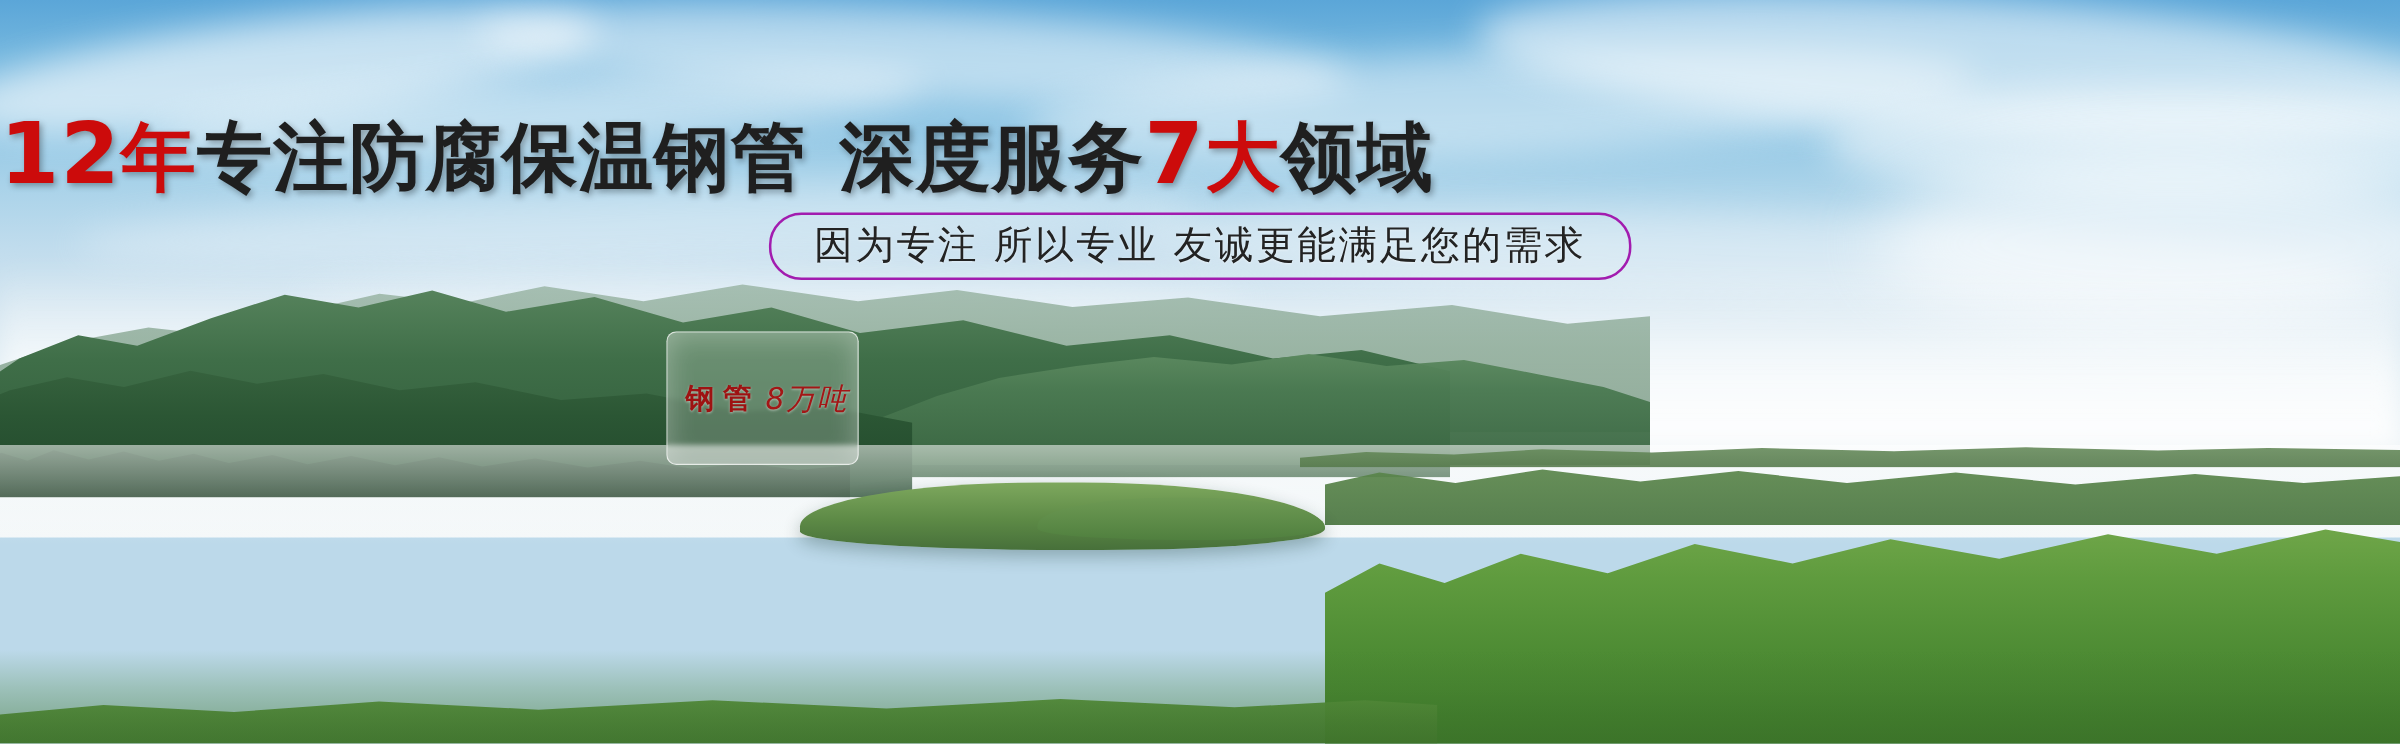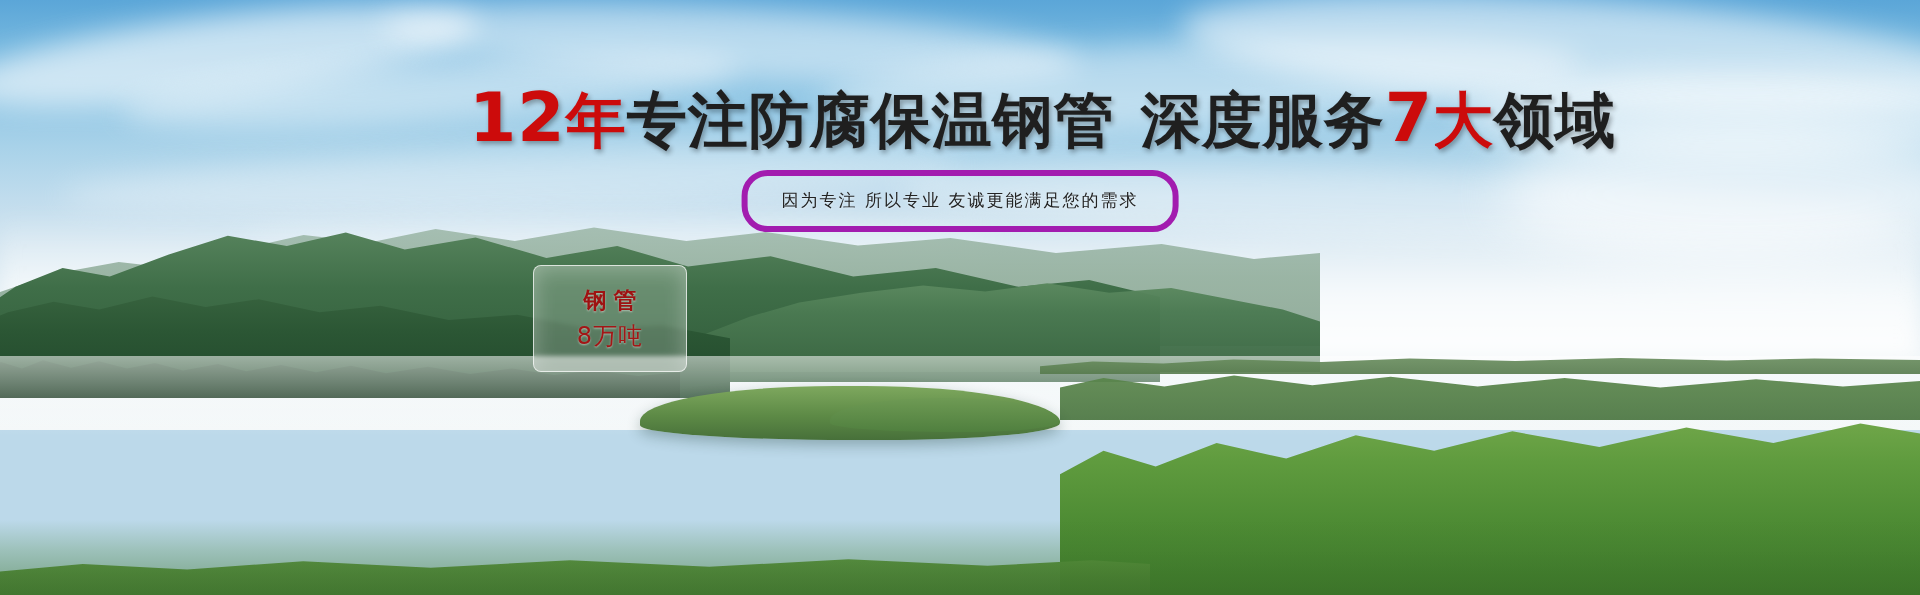--- a/index.html
+++ b/index.html
@@ -134,70 +134,71 @@
   .grass-left{
     position:absolute;left:-10px;top:548px;width:1160px;height:47px;
     background:linear-gradient(180deg,#5d9440 0%,#497c33 100%);
     clip-path:polygon(0% 52%,8% 34%,17% 46%,27% 28%,38% 42%,50% 26%,62% 40%,74% 24%,86% 38%,95% 26%,100% 34%,100% 100%,0% 100%);
     opacity:.95;
   }
 
   
   .headline{
     position:absolute;left:0;top:86px;width:1616px;
-    text-align:right;
-    font-size:60px;line-height:64px;
+    text-align:left;
+    font-size:60px;line-height:76px;
     font-weight:bold;
     letter-spacing:1px;
     color:#1f1f1f;
     text-shadow:2px 3px 5px rgba(0,0,0,.32);
     white-space:nowrap;
   }
   .headline .hl-red{color:#cc0b0b;}
   .headline .hl-num{font-size:68px;}
   .headline .hl-gap{display:inline-block;width:26px;}
 
   .subpill{
     position:absolute;left:50%;top:170px;transform:translateX(-50%);
-    border:6px solid #a21caf;
+    border:2px solid #a21caf;
     border-radius:26px;
     padding:8px 34px 10px;
-    font-size:17px;line-height:32px;
+    font-size:31px;line-height:32px;
     color:#232323;
     letter-spacing:2px;
     white-space:nowrap;
     background:rgba(255,255,255,.06);
     text-shadow:0 1px 2px rgba(255,255,255,.45);
   }
 
   
   .cards{
     position:absolute;left:533px;top:265px;
     display:flex;gap:8px;
   }
   .card{
     width:152px;height:105px;
     border:1px solid rgba(255,255,255,.75);
     border-radius:8px;
     background:rgba(255,255,255,.22);
     backdrop-filter:blur(2px);
-    display:flex;flex-direction:column;
+    display:flex;
     align-items:center;justify-content:center;
     gap:4px;
     box-shadow:inset 0 0 22px rgba(255,255,255,.30);
   }
   .card-label{
     font-size:23px;font-weight:bold;color:#9e1212;
     letter-spacing:7px;text-indent:7px;
     text-shadow:0 1px 2px rgba(255,255,255,.5);
   }
   .card-value{
     font-size:24px;color:#a31616;font-weight:normal;
     letter-spacing:1px;
     text-shadow:0 1px 2px rgba(255,255,255,.5);
+    font-style:italic;
   }
   .card-value sup{font-size:14px;vertical-align:super;}
 </style>
 </head>
 <body>
 
 <div id="banner">
 
   <div class="sky"></div>
   <div class="cloud c1"></div>

